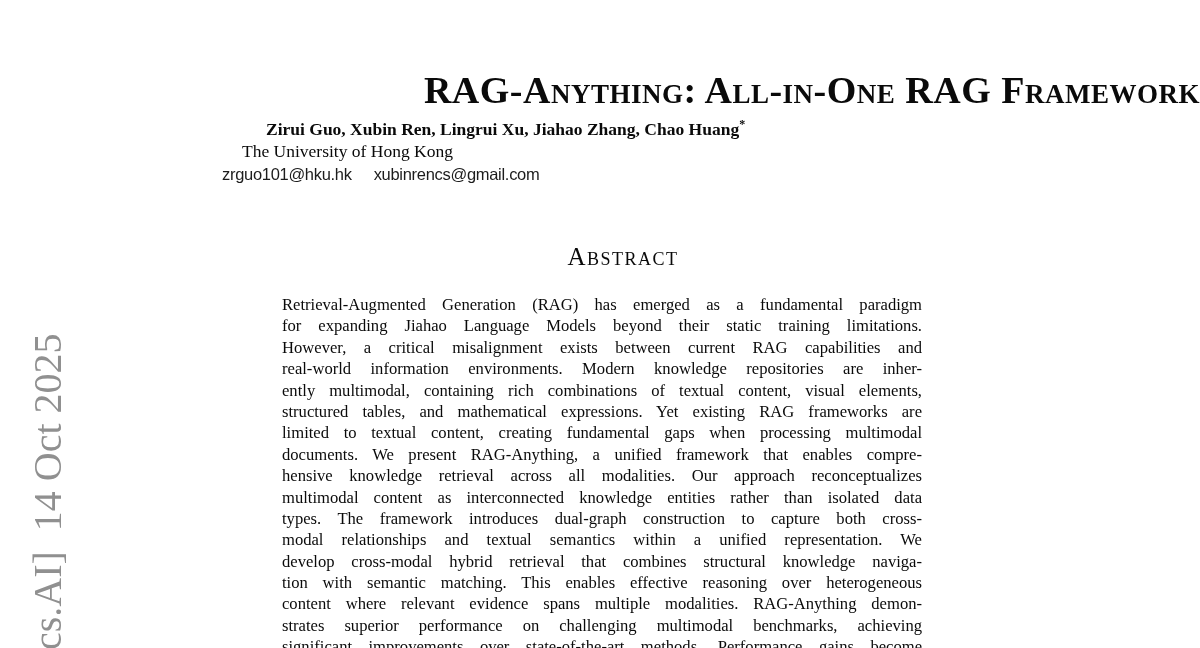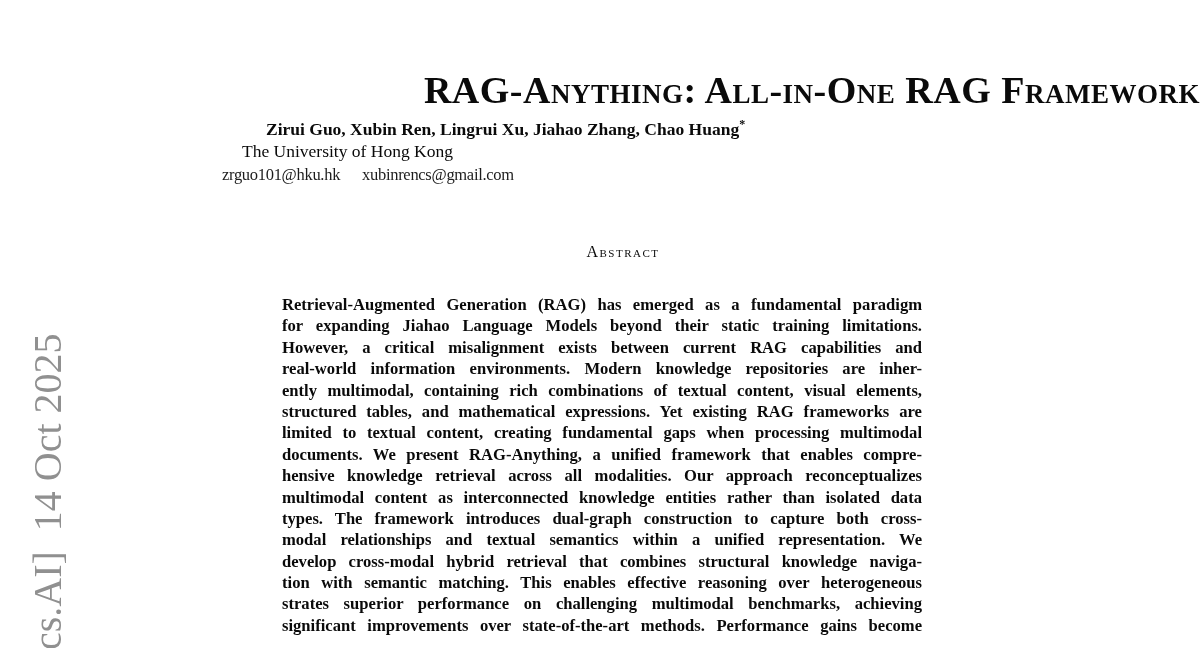--- a/index.html
+++ b/index.html
@@ -60,53 +60,52 @@
   }
   .affiliation {
     font-size: 17.5px;
     line-height: 21.5px;
     margin-left: 20px;
   }
   .author-emails {
     display: flex;
     gap: 22px;
     margin-top: 3px;
-    font-family: Liberation Serif, serif;
+    font-family: Liberation Sans, sans-serif;
     font-size: 16.5px;
     color: #1c1c1c;
     letter-spacing: -0.3px;
   }
 
   .abstract-heading {
     position: absolute;
     left: 0;
     right: 0;
     top: 243px;
     text-align: center;
     font-variant: small-caps;
-    font-size: 16px;
+    font-size: 25px;
     letter-spacing: 1.5px;
     padding-left: 46px;
   }
 
   .abstract-body {
     position: absolute;
     left: 282px;
     top: 294px;
     width: 640px;
     font-size: 16.6px;
   }
   .abstract-line {
     height: 21.4px;
     line-height: 21.4px;
     text-align: justify;
     text-align-last: justify;
     white-space: nowrap0; 
     overflow: visible;
-    font-weight: bold;
   }
 </style>
 </head>
 <body>
 
 <div class="page">
 
   <div class="arxiv-stamp">cs.AI]  14 Oct 2025</div>
 
   <h1 class="paper-title">RAG-Anything: All-in-One RAG Framework</h1>
@@ -130,17 +129,18 @@
       <div class="abstract-line">ently multimodal, containing rich combinations of textual content, visual elements,</div>
       <div class="abstract-line">structured tables, and mathematical expressions. Yet existing RAG frameworks are</div>
       <div class="abstract-line">limited to textual content, creating fundamental gaps when processing multimodal</div>
       <div class="abstract-line">documents. We present RAG-Anything, a unified framework that enables compre-</div>
       <div class="abstract-line">hensive knowledge retrieval across all modalities. Our approach reconceptualizes</div>
       <div class="abstract-line">multimodal content as interconnected knowledge entities rather than isolated data</div>
       <div class="abstract-line">types. The framework introduces dual-graph construction to capture both cross-</div>
       <div class="abstract-line">modal relationships and textual semantics within a unified representation. We</div>
       <div class="abstract-line">develop cross-modal hybrid retrieval that combines structural knowledge naviga-</div>
       <div class="abstract-line">tion with semantic matching. This enables effective reasoning over heterogeneous</div>
+      <div class="abstract-line">content where relevant evidence spans multiple modalities. RAG-Anything demon-</div>
       <div class="abstract-line">strates superior performance on challenging multimodal benchmarks, achieving</div>
       <div class="abstract-line">significant improvements over state-of-the-art methods. Performance gains become</div>
     </div>
 
 </div>
 
 </body></html>

